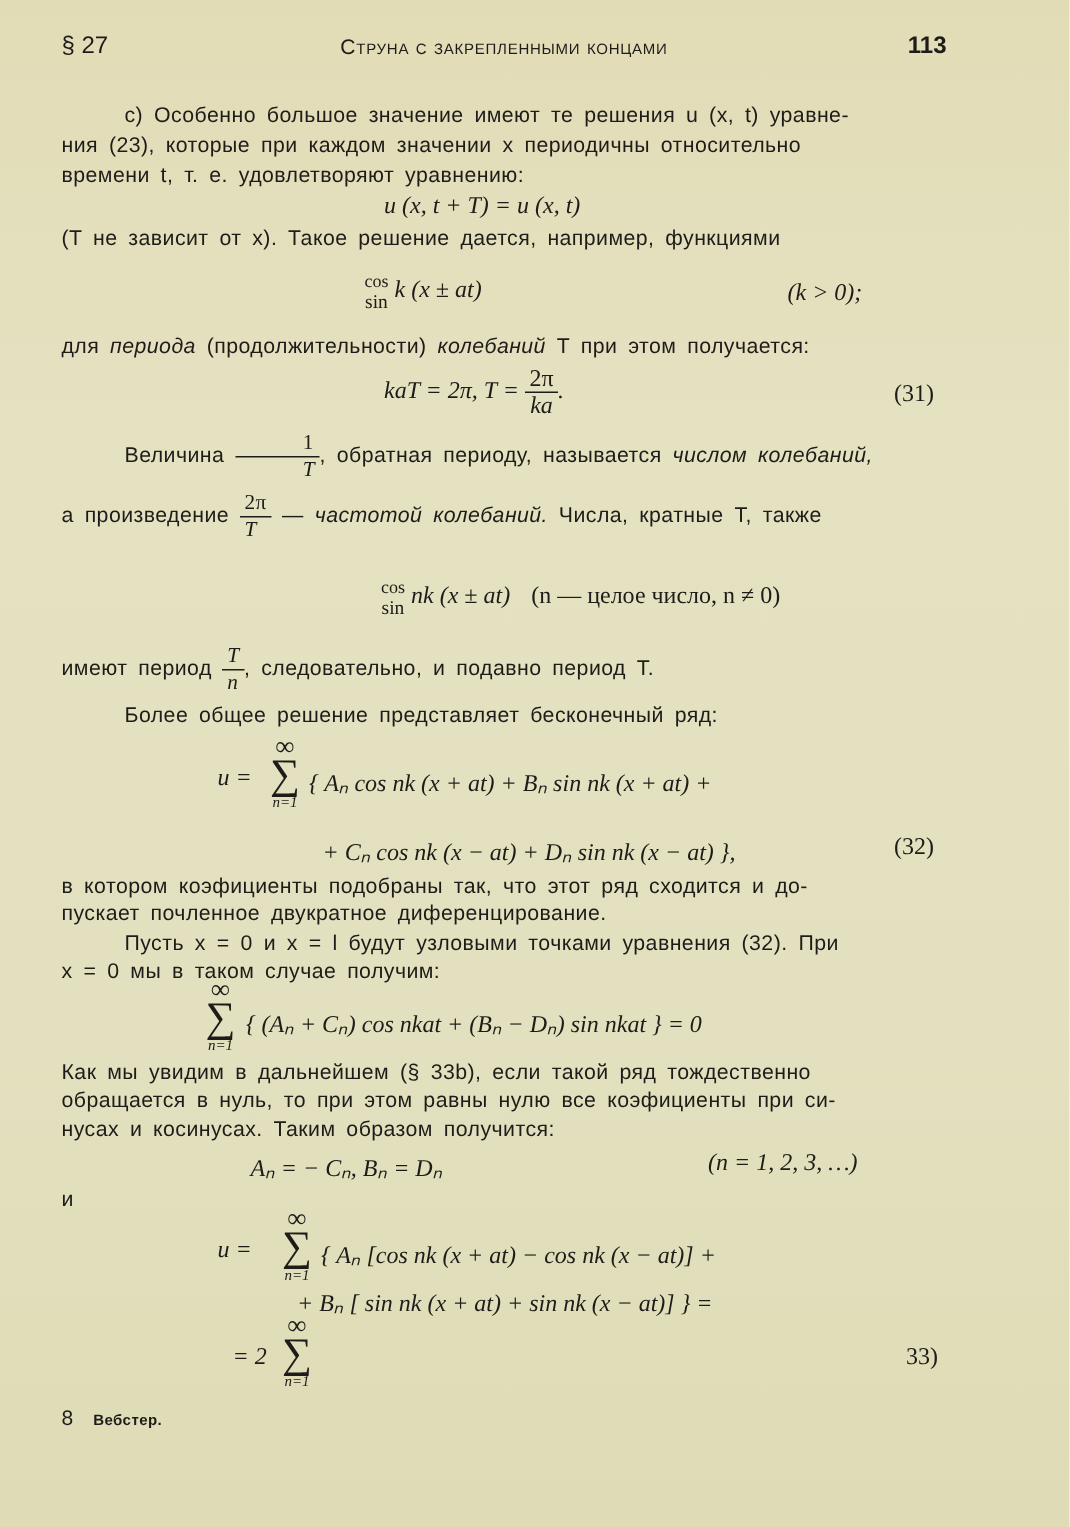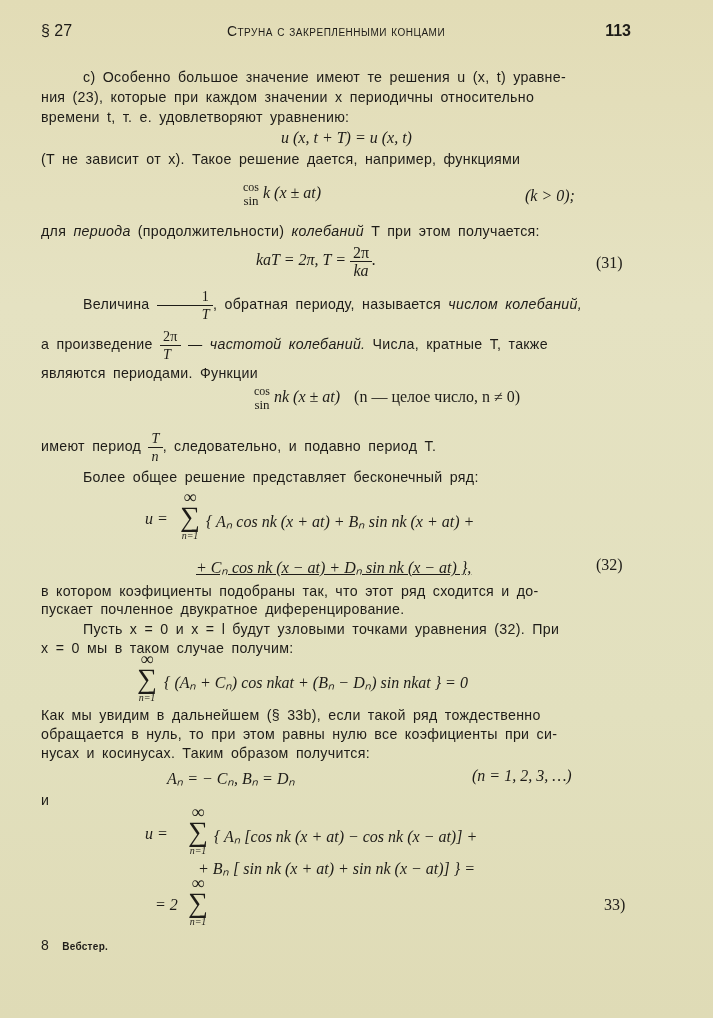--- a/index.html
+++ b/index.html
@@ -41,21 +41,21 @@
   <div class="header">
     <span class="hdr-sec">§ 27</span>
     <span class="hdr-title">Струна с закрепленными концами</span>
     <span class="hdr-page">113</span>
   </div>
 
   <div class="p indent" style="top:68px;">c) Особенно большое значение имеют те решения u (x, t) уравне-</div>
   <div class="p" style="top:88px;">ния (23), которые при каждом значении x периодичны относительно</div>
   <div class="p" style="top:108px;">времени t, т. е. удовлетворяют уравнению:</div>
 
-  <div class="eq it" style="top:129px; left:256px;margin-left:25px;">u (x, t + T) = u (x, t)</div>
+  <div class="eq it" style="top:129px; left:256px;">u (x, t + T) = u (x, t)</div>
 
   <div class="p" style="top:150px;">(T не зависит от x). Такое решение дается, например, функциями</div>
 
   <div class="eq" style="top:180px; left:243px;">
     <span class="stack">
       <span style="display:block;font-size:12px;">cos</span>
       <span style="display:block;font-size:13px;">sin</span>
     </span>
     <span class="it">k (x ± at)</span>
   </div>
@@ -82,21 +82,20 @@
     </span><span>, обратная периоду, называется </span><span class="it">числом колебаний,</span>
   </div>
 
   <div class="p" style="top:326px; line-height:36px; height:40px;">
     <span>а произведение </span>
     <span class="frac">
       <span class="num">2π</span>
       <span class="den">T</span>
     </span><span> — </span><span class="it">частотой колебаний.</span><span> Числа, кратные T, также</span>
   </div>
-  <div class="p" style="top:364px;">являются периодами. Функции</div>
 
   <div class="eq" style="top:384px; left:254px;">
     <span class="stack">
       <span style="display:block;font-size:12px;">cos</span>
       <span style="display:block;font-size:13px;">sin</span>
     </span>
     <span class="it">nk (x ± at)</span>
     <span style="margin-left:10px;">(n — целое число, n ≠ 0)</span>
   </div>
 
@@ -110,21 +109,21 @@
 
   <div class="p indent" style="top:468px;">Более общее решение представляет бесконечный ряд:</div>
 
   <div class="eq it" style="top:510px; left:145px;">u = </div>
   <div class="sigma" style="top:490px; left:178px; width:24px;">
     <span class="inf">∞</span>
     <span class="sym">∑</span>
     <span class="lim">n=1</span>
   </div>
   <div class="eq it" style="top:510px; left:206px;">{ Aₙ cos nk (x + at) + Bₙ sin nk (x + at) +</div>
-  <div class="eq it" style="top:556px; left:196px;text-decoration:underline;">+ Cₙ cos nk (x − at) + Dₙ sin nk (x − at) },</div>
+  <div class="eq it" style="top:556px; left:215px;">+ Cₙ cos nk (x − at) + Dₙ sin nk (x − at) },</div>
   <div class="eqno" style="top:556px; left:596px;">(32)</div>
 
   <div class="p" style="top:600px;">пускает почленное двукратное диференцирование.</div>
   <div class="p" style="top:582px;">в котором коэфициенты подобраны так, что этот ряд сходится и до-</div>
   <div class="p indent" style="top:620px;">Пусть x = 0 и x = l будут узловыми точками уравнения (32). При</div>
   <div class="p" style="top:639px;">x = 0 мы в таком случае получим:</div>
 
   <div class="sigma" style="top:652px; left:135px; width:24px;">
     <span class="inf">∞</span>
     <span class="sym">∑</span>

